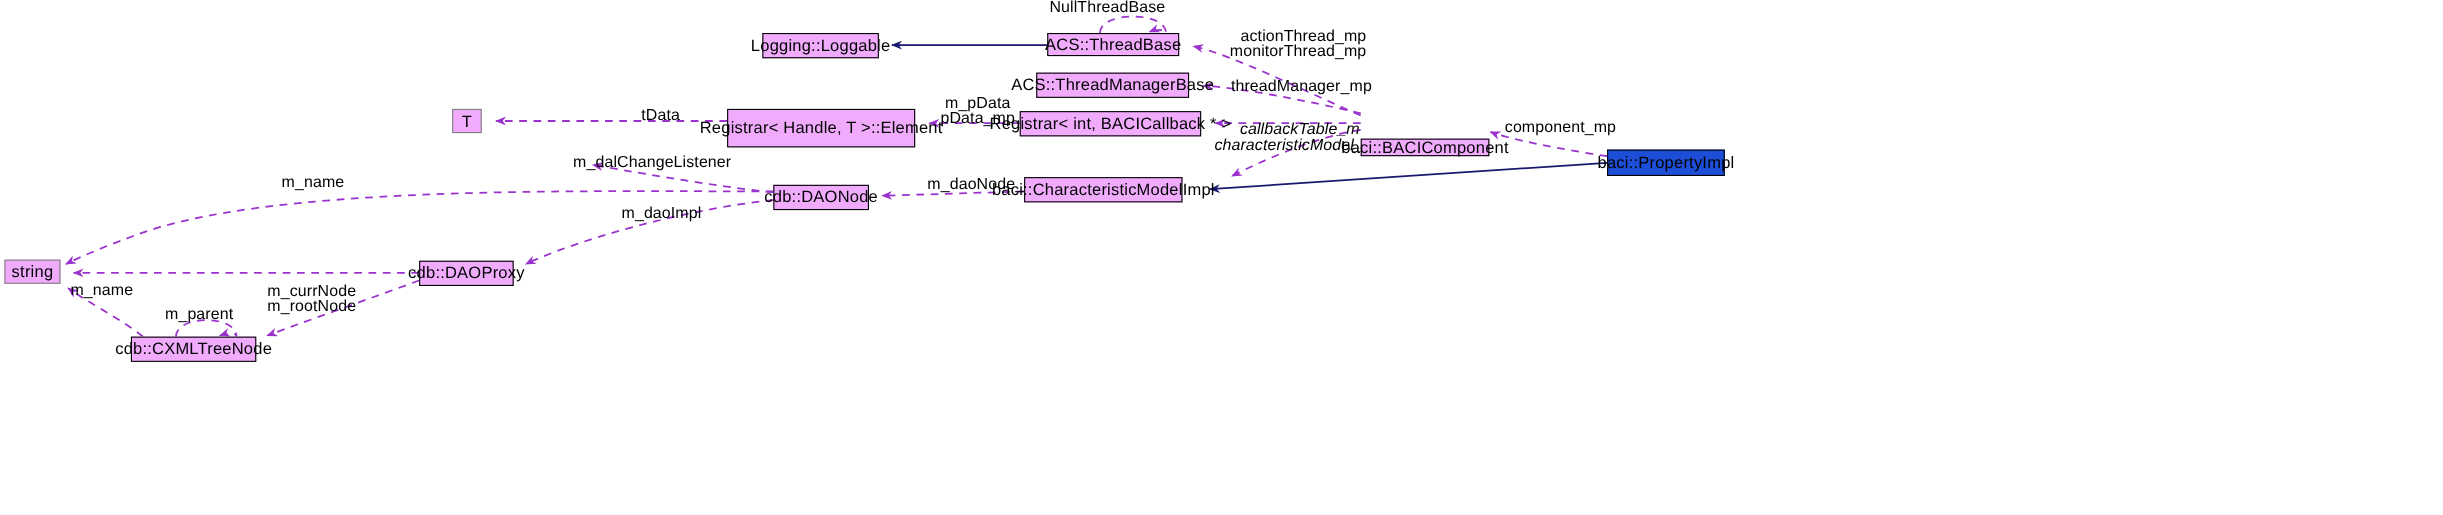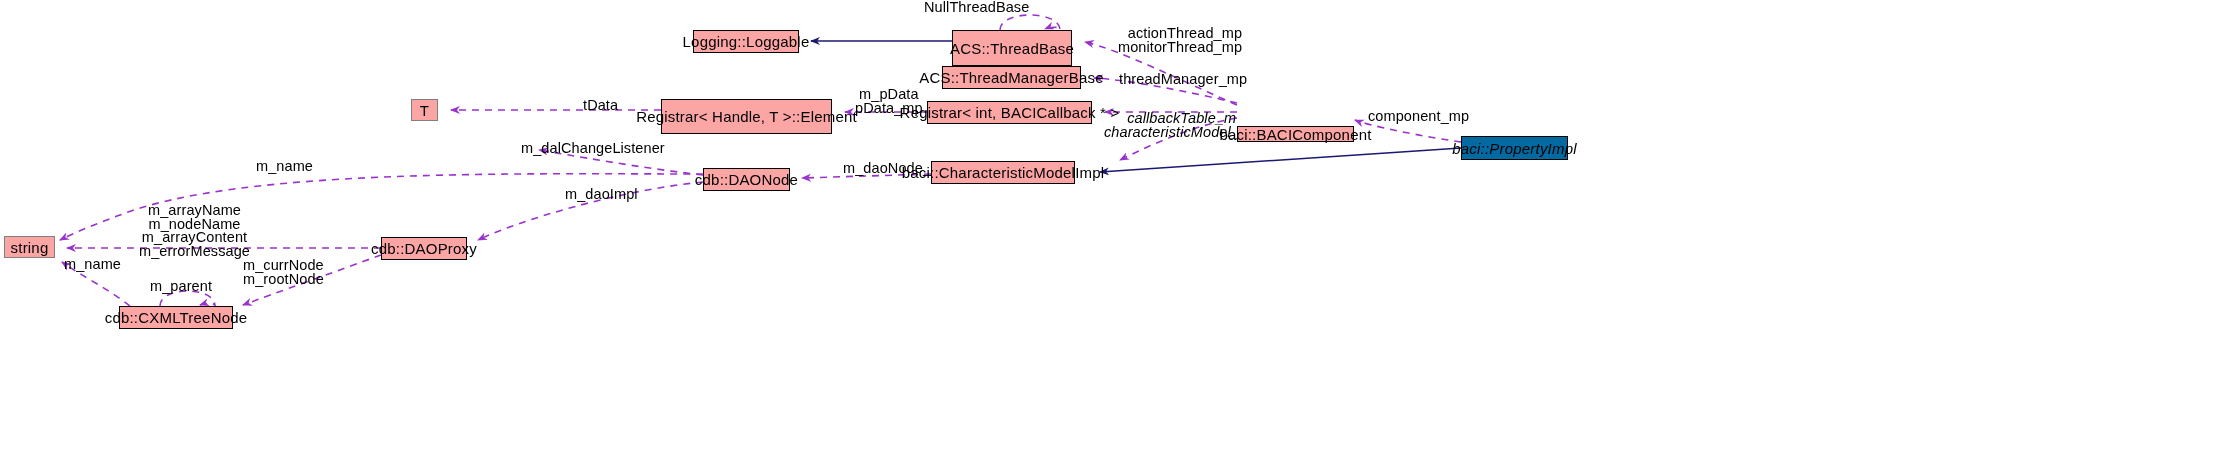--- a/index.html
+++ b/index.html
@@ -20,36 +20,35 @@
     position: absolute;
     left: 0;
     top: 0;
     width: 2221px;
     height: 468px;
   }
   .node {
     position: absolute;
     box-sizing: border-box;
     border: 1px solid #000000;
-    background: #fca5a5;
+    background: #f0abfc;
     color: #000000;
     font-size: 15px;
     line-height: 1;
     display: flex;
     align-items: center;
     justify-content: center;
     white-space: nowrap;
     padding: 0 8px;
     letter-spacing: 0.2px;
     z-index: 3;
   }
   .node.highlight {
-    background: #0369a1;
+    background: #1d4ed8;
     border-color: #000000;
-    font-style: italic;
   }
   .node.plain {
     border: 1px solid #808080;
   }
   .edge-label {
     position: absolute;
     font-size: 14.5px;
     line-height: 13.5px;
     color: #000000;
     white-space: pre;
@@ -105,21 +104,21 @@
 
     <path d="M381,255 C340,270 270,295 243,305" fill="none" stroke="#9a32cd" stroke-width="1.6" stroke-dasharray="7,6" marker-end="url(#arrow-usage)"></path>
 
     <path d="M130,306 C110,290 80,275 62,262" fill="none" stroke="#9a32cd" stroke-width="1.6" stroke-dasharray="7,6" marker-end="url(#arrow-usage)"></path>
 
     <path d="M160,306 C160,286 215,286 215,306 C215,302 206,303 200,305" fill="none" stroke="#9a32cd" stroke-width="1.6" stroke-dasharray="7,6" marker-end="url(#arrow-usage)"></path>
   </svg>
 
   <div class="node" style="left:693px;top:30px;width:106px;height:23px;">Logging::Loggable</div>
 
-  <div class="node" style="left:952px;top:30px;width:120px;height:36px;">ACS::ThreadBase</div>
+  <div class="node" style="left:952px;top:30px;width:120px;height:21px;">ACS::ThreadBase</div>
 
   <div class="node" style="left:942px;top:66px;width:139px;height:23px;">ACS::ThreadManagerBase</div>
 
   <div class="node plain" style="left:411px;top:99px;width:27px;height:22px;">T</div>
 
   <div class="node" style="left:661px;top:99px;width:171px;height:35px;">Registrar&lt; Handle, T &gt;::Element</div>
 
   <div class="node" style="left:927px;top:101px;width:165px;height:23px;">Registrar&lt; int, BACICallback * &gt;</div>
 
   <div class="node" style="left:1237px;top:98px;width:117px;height:16px;margin-top:28px;">baci::BACIComponent</div>
@@ -130,21 +129,21 @@
   <div class="node" style="left:703px;top:168px;width:87px;height:23px;">cdb::DAONode</div>
 
   <div class="node" style="left:931px;top:161px;width:144px;height:23px;">baci::CharacteristicModelImpl</div>
 
   <div class="node plain" style="left:4px;top:236px;width:51px;height:22px;">string</div>
 
   <div class="node" style="left:381px;top:237px;width:86px;height:23px;">cdb::DAOProxy</div>
 
   <div class="node" style="left:119px;top:306px;width:114px;height:23px;">cdb::CXMLTreeNode</div>
 
-  <div class="edge-label center" style="left:924px;top:1px;">NullThreadBase</div>
+  <div class="edge-label center" style="left:954px;top:1px;">NullThreadBase</div>
 
   <div class="edge-label center" style="left:1118px;top:27px;text-align:right;">actionThread_mp
 monitorThread_mp</div>
 
   <div class="edge-label" style="left:1119px;top:73px;">threadManager_mp</div>
 
   <div class="edge-label" style="left:583px;top:99px;">tData</div>
 
   <div class="edge-label center" style="left:855px;top:88px;">m_pData
 pData_mp</div>
@@ -155,24 +154,20 @@
   <div class="edge-label" style="left:1368px;top:110px;">component_mp</div>
 
   <div class="edge-label" style="left:521px;top:142px;">m_dalChangeListener</div>
 
   <div class="edge-label" style="left:256px;top:160px;">m_name</div>
 
   <div class="edge-label" style="left:843px;top:162px;">m_daoNode_p</div>
 
   <div class="edge-label" style="left:565px;top:188px;">m_daoImpl</div>
 
-  <div class="edge-label center" style="left:139px;top:204px;">m_arrayName
-m_nodeName
-m_arrayContent
-m_errorMessage</div>
 
   <div class="edge-label" style="left:64px;top:258px;">m_name</div>
 
   <div class="edge-label center" style="left:243px;top:259px;">m_currNode
 m_rootNode</div>
 
   <div class="edge-label" style="left:150px;top:280px;">m_parent</div>
 
 </div>
 

